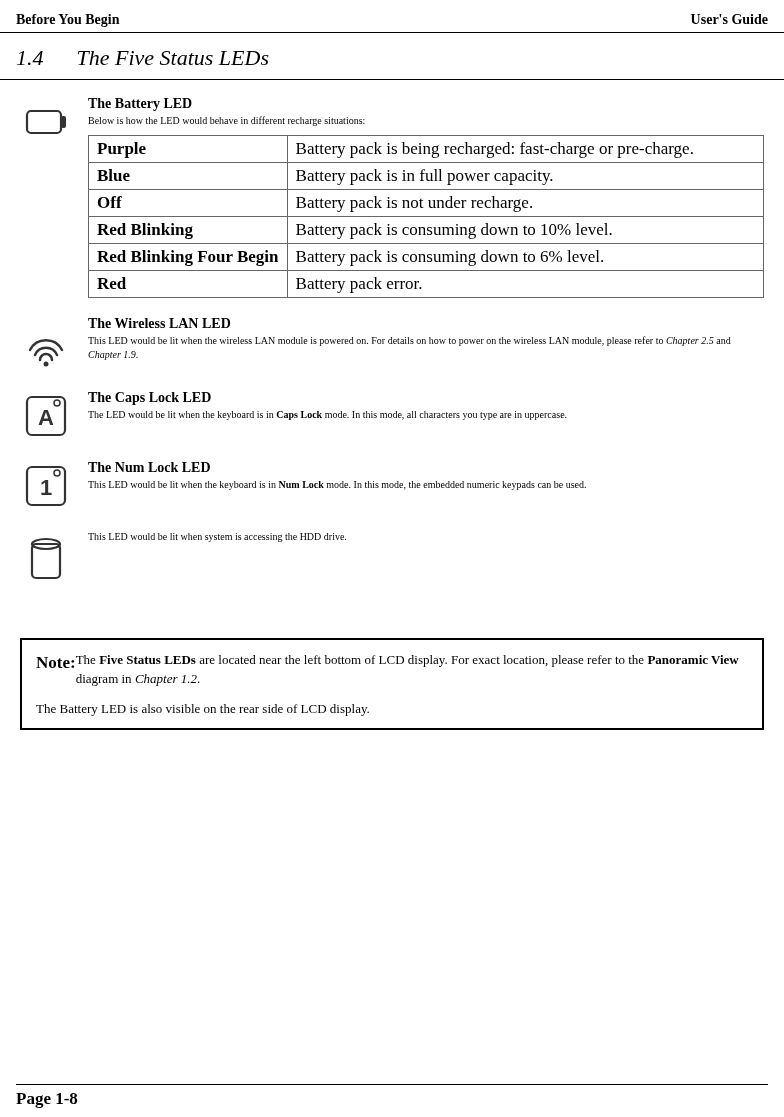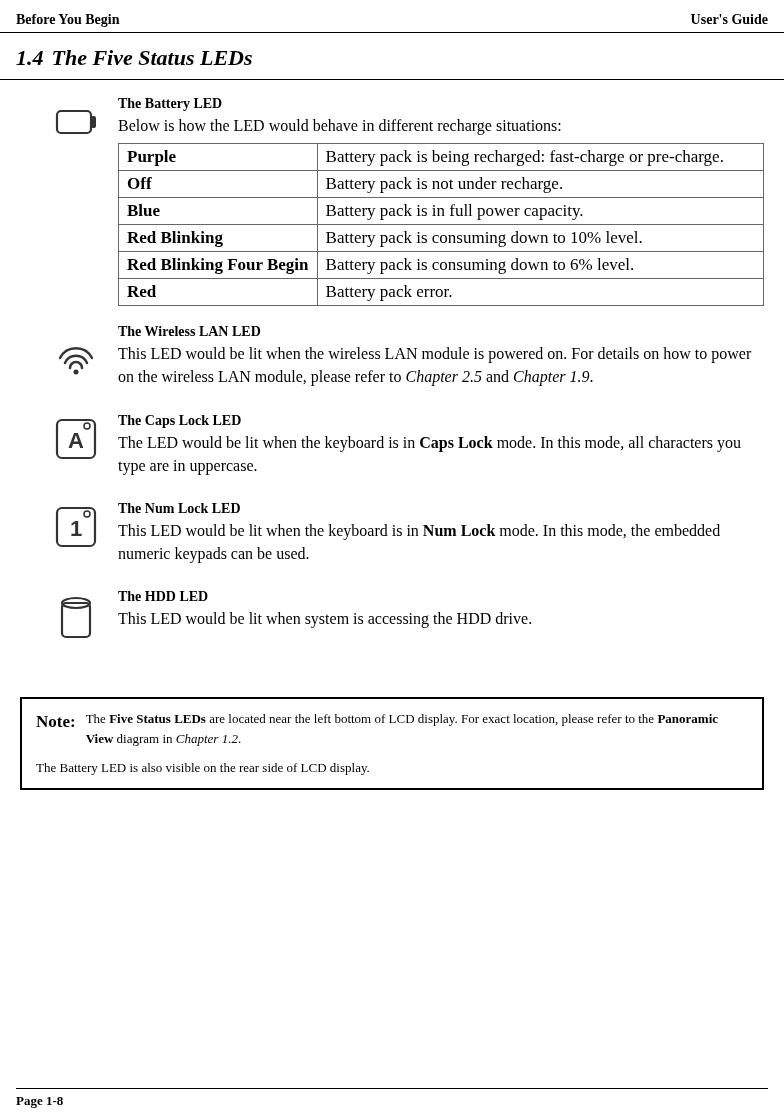--- a/index.html
+++ b/index.html
@@ -21,40 +21,39 @@
       padding: 12px 16px 4px 16px;
       border-bottom: 1.5px solid #000;
       font-weight: bold;
       font-size: 14px;
     }
 
     
     .section-title {
       display: flex;
       align-items: baseline;
-      gap: 8px;
+      gap: 33px;
       padding: 12px 16px 8px 16px;
       border-bottom: 1.5px solid #000;
       font-size: 22px;
       font-style: italic;
-      font-weight: bold;
+      font-weight: normal;
     }
     .section-number {
       font-size: 22px;
       font-style: italic;
     }
     .section-name {
       font-size: 22px;
       font-style: italic;
     }
 
     
     .content {
       padding: 16px 20px 16px 20px;
-      margin-left: 30px;
     }
 
     
     .led-entry {
       display: flex;
       flex-direction: row;
       align-items: flex-start;
       margin-bottom: 18px;
       gap: 16px;
     }
@@ -72,21 +71,21 @@
       flex: 1;
     }
 
     .led-title {
       font-weight: bold;
       font-size: 14px;
       margin-bottom: 2px;
     }
 
     .led-desc {
-      font-size: 16px;
+      font-size: 10px;
       margin-bottom: 6px;
       line-height: 1.45;
     }
 
     
     .battery-table {
       border-collapse: collapse;
       width: 100%;
       font-size: 17px;
     }
@@ -105,21 +104,20 @@
     .note-box {
       border: 2px solid #000;
       margin: 18px 20px 16px 20px;
       padding: 10px 14px 10px 14px;
       font-size: 13.5px;
       line-height: 1.5;
     }
     .note-box-header {
       display: flex;
       align-items: flex-start;
-      gap: 10px;
       margin-bottom: 10px;
     }
     .note-label {
       font-size: 17px;
       font-weight: bold;
       white-space: nowrap;
     }
     .note-text {
       font-size: 13px;
       line-height: 1.5;
@@ -128,21 +126,21 @@
       font-size: 13px;
       margin-top: 10px;
       line-height: 1.5;
     }
 
     
     .page-footer {
       position: absolute;
       bottom: 8px;
       left: 16px;
-      font-size: 13px;
+      font-size: 17px;
       font-weight: bold;
       border-top: 1.5px solid #000;
       width: calc(100% - 32px);
       padding-top: 4px;
     }
 
     
     svg { display: block; }
 
     
@@ -174,26 +172,26 @@
     <div class="led-content">
       <div class="led-title">The Battery LED</div>
       <div class="led-desc">Below is how the LED would behave in different recharge situations:</div>
       <table class="battery-table">
         <tbody id="battery-table-body">
         <tr>
               <td>Purple</td>
               <td>Battery pack is being recharged: fast-charge or pre-charge.</td>
             </tr>
             <tr>
+              <td>Blue</td>
+              <td>Battery pack is in full power capacity.</td>
+            </tr>
+            <tr>
               <td>Off</td>
               <td>Battery pack is not under recharge.</td>
-            </tr>
-            <tr>
-              <td>Blue</td>
-              <td>Battery pack is in full power capacity.</td>
             </tr>
             <tr>
               <td>Red Blinking</td>
               <td>Battery pack is consuming down to 10% level.</td>
             </tr>
             <tr>
               <td>Red Blinking Four Begin</td>
               <td>Battery pack is consuming down to 6% level.</td>
             </tr>
             <tr>
@@ -258,21 +256,20 @@
 
   <div class="led-entry">
     <div class="led-icon">
 
       <svg width="44" height="52" viewBox="0 0 44 52">
         <rect x="8" y="10" width="28" height="34" rx="4" ry="4" fill="none" stroke="#333" stroke-width="2.2"></rect>
         <ellipse cx="22" cy="10" rx="14" ry="5" fill="none" stroke="#333" stroke-width="2.2"></ellipse>
       </svg>
     </div>
     <div class="led-content">
-      <div class="led-title">The HDD LED</div>
       <div class="led-desc">This LED would be lit when system is accessing the HDD drive.</div>
     </div>
   </div>
 
 </div>
 
 <div class="note-box">
   <div class="note-box-header">
     <span class="note-label">Note:</span>
     <div class="note-text">

